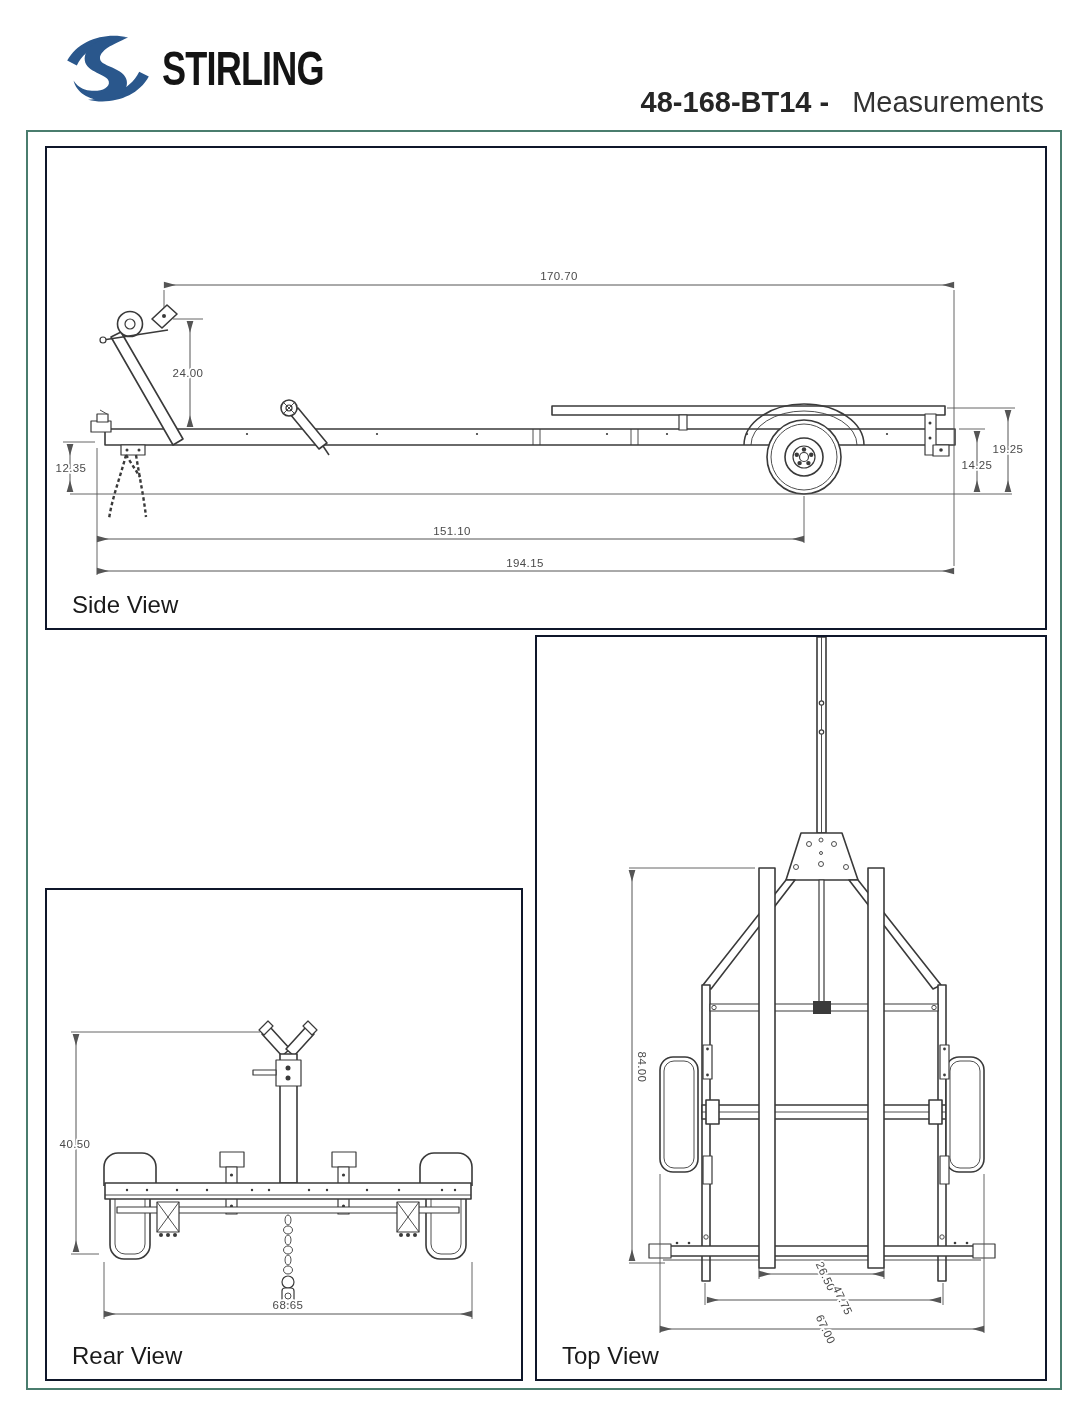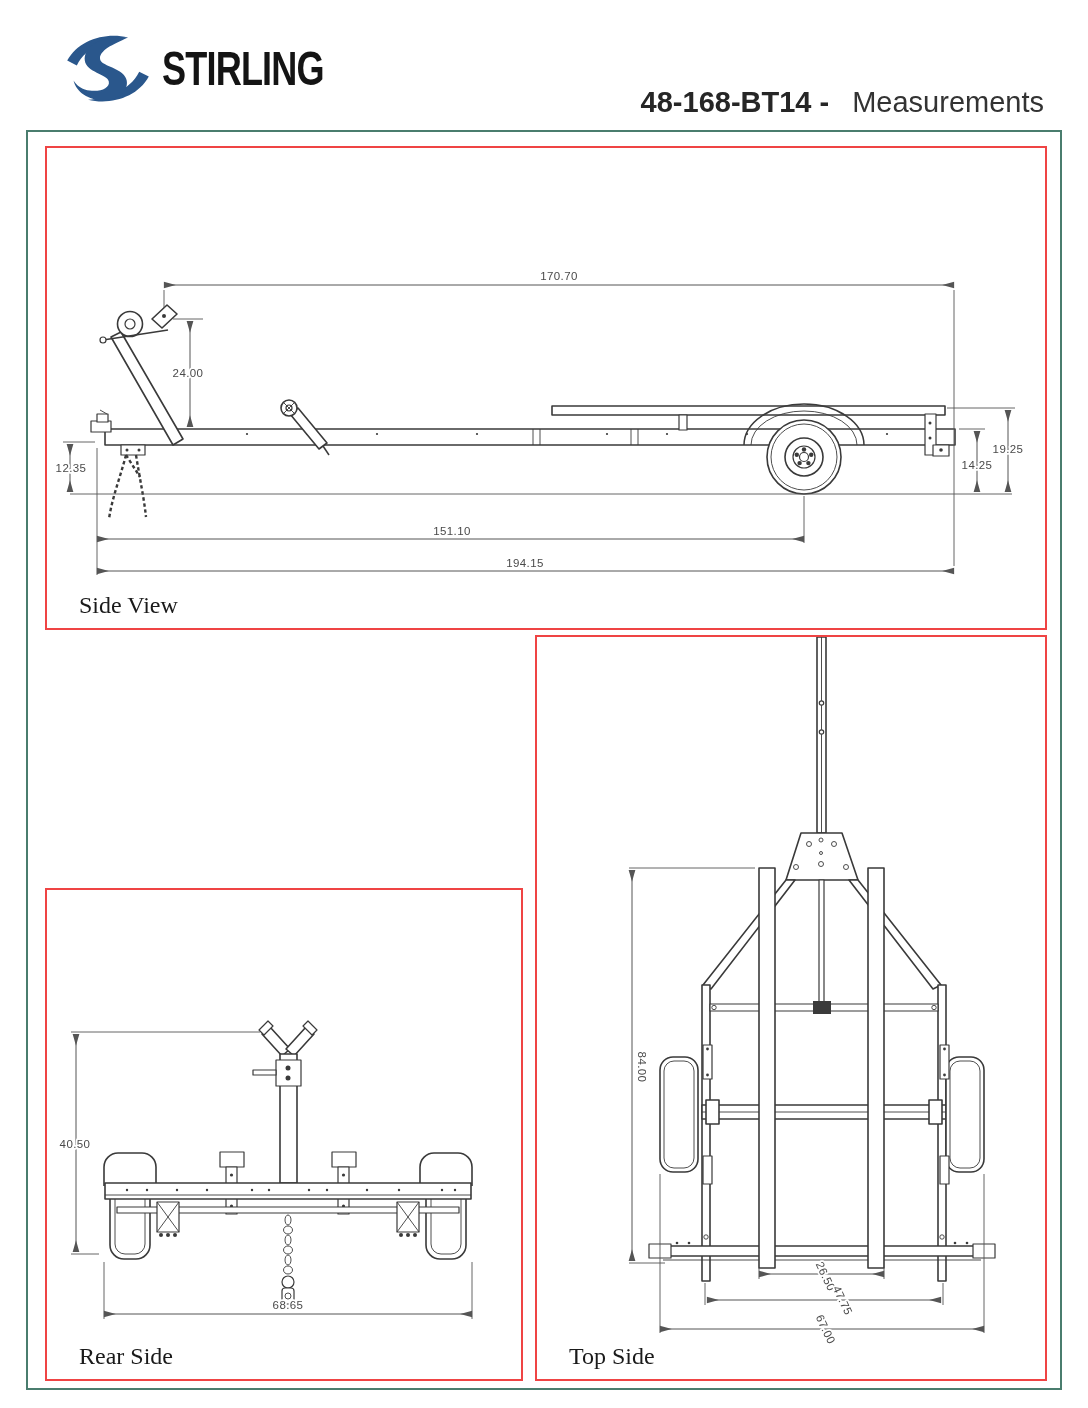--- a/index.html
+++ b/index.html
@@ -4,26 +4,26 @@
 <style>
   html,body{margin:0;padding:0;background:#fff;}
   body{width:1088px;height:1408px;position:relative;font-family:"Liberation Sans",sans-serif;overflow:hidden;}
   .header{position:absolute;left:0;top:0;width:1088px;height:114px;}
   .logo{position:absolute;left:56px;top:30px;display:flex;align-items:center;}
   .brand{font-family:"Liberation Sans",sans-serif;font-weight:700;font-size:44px;color:#141414;letter-spacing:-1px;display:inline-block;transform:scaleX(.82) scaleY(1.08);transform-origin:left center;margin-left:2px;}
   .title{position:absolute;right:44px;top:86px;font-size:29px;white-space:nowrap;}
   .title .tb{font-weight:700;color:#262626;}
   .title .tr{font-weight:400;color:#333;margin-left:23px;}
   .outer{position:absolute;left:26px;top:130px;width:1036px;height:1260px;border:2px solid #4a7d6e;box-sizing:border-box;}
-  .viewbox{position:absolute;background:#fff;border:2px solid #ef4444;box-sizing:content-box;}
+  .viewbox{position:absolute;background:#fff;border:2px solid #0f172a;box-sizing:content-box;}
   .vb-side{left:45px;top:146px;width:998px;height:480px;}
   .vb-rear{left:45px;top:888px;width:474px;height:489px;text-align:center;}
   .vb-top{left:535px;top:635px;width:508px;height:742px;}
   .viewbox svg{display:block;width:100%;height:100%;}
-  .viewlabel{position:absolute;left:32px;bottom:9px;font-family:Liberation Serif, serif;font-size:24px;color:#1a1a1a;}
+  .viewlabel{position:absolute;left:25px;bottom:9px;font-family:Liberation Sans, sans-serif;font-size:24px;color:#1a1a1a;}
   
   .t{stroke:#3a3a3a;fill:#fff;stroke-width:1.6;stroke-linejoin:round;}
   .t2{stroke:#3a3a3a;fill:#fff;stroke-width:1.2;stroke-linejoin:round;}
   .ln{stroke:#3a3a3a;fill:none;stroke-width:1.5;}
   .thin{stroke:#3a3a3a;fill:none;stroke-width:0.9;}
   .dk{fill:#3a3a3a;stroke:none;}
   .chain{stroke:#3a3a3a;stroke-width:2.4;stroke-dasharray:3.5 2.6;fill:none;}
   .dim{stroke:#555;stroke-width:1;fill:none;}
   .ext{stroke:#555;stroke-width:0.9;fill:none;}
   .dimtxt{font-family:"Liberation Sans",sans-serif;font-size:11.5px;fill:#4a4a4a;letter-spacing:.4px;text-anchor:middle;paint-order:stroke;stroke:#fff;stroke-width:3.5px;stroke-linejoin:round;}
@@ -264,21 +264,21 @@
       <line class="ext" x1="24" y1="364" x2="52" y2="364"></line>
       <line class="dim" x1="29" y1="144" x2="29" y2="362" style="marker-start:url(#mr);marker-end:url(#mr)"></line>
       <text class="dimtxt" x="28" y="258">40.50</text>
 
       <line class="ext" x1="57" y1="372" x2="57" y2="429"></line>
       <line class="ext" x1="425" y1="372" x2="425" y2="429"></line>
       <line class="dim" x1="57" y1="424" x2="425" y2="424" style="marker-start:url(#mr);marker-end:url(#mr)"></line>
       <text class="dimtxt" x="241" y="419">68.65</text>
     </g>
   </svg>
-  <div class="viewlabel">Rear Side</div>
+  <div class="viewlabel">Rear View</div>
 </div>
 
 <div class="viewbox vb-top">
   <svg viewBox="0 0 508 742">
     <defs>
       <marker id="mt" viewBox="0 0 12 8" refX="11.4" refY="4" markerWidth="13" markerHeight="9" orient="auto-start-reverse" markerUnits="userSpaceOnUse">
         <path d="M0.5,4 L11.5,0.9 L11.5,7.1 Z" fill="#555"></path>
       </marker>
     </defs>
 
@@ -361,14 +361,14 @@
       <line class="ext" x1="406" y1="646" x2="406" y2="668"></line>
       <line class="dim" x1="170" y1="663" x2="404" y2="663" style="marker-start:url(#mt);marker-end:url(#mt)"></line>
       <text class="dimtxt" transform="translate(302,665) rotate(65)">47.75</text>
 
       <line class="ext" x1="123" y1="537" x2="123" y2="696"></line>
       <line class="ext" x1="447" y1="537" x2="447" y2="696"></line>
       <line class="dim" x1="123" y1="692" x2="447" y2="692" style="marker-start:url(#mt);marker-end:url(#mt)"></line>
       <text class="dimtxt" transform="translate(285,694) rotate(65)">67.00</text>
     </g>
   </svg>
-  <div class="viewlabel">Top Side</div>
+  <div class="viewlabel">Top View</div>
 </div>
 
 </body></html>

